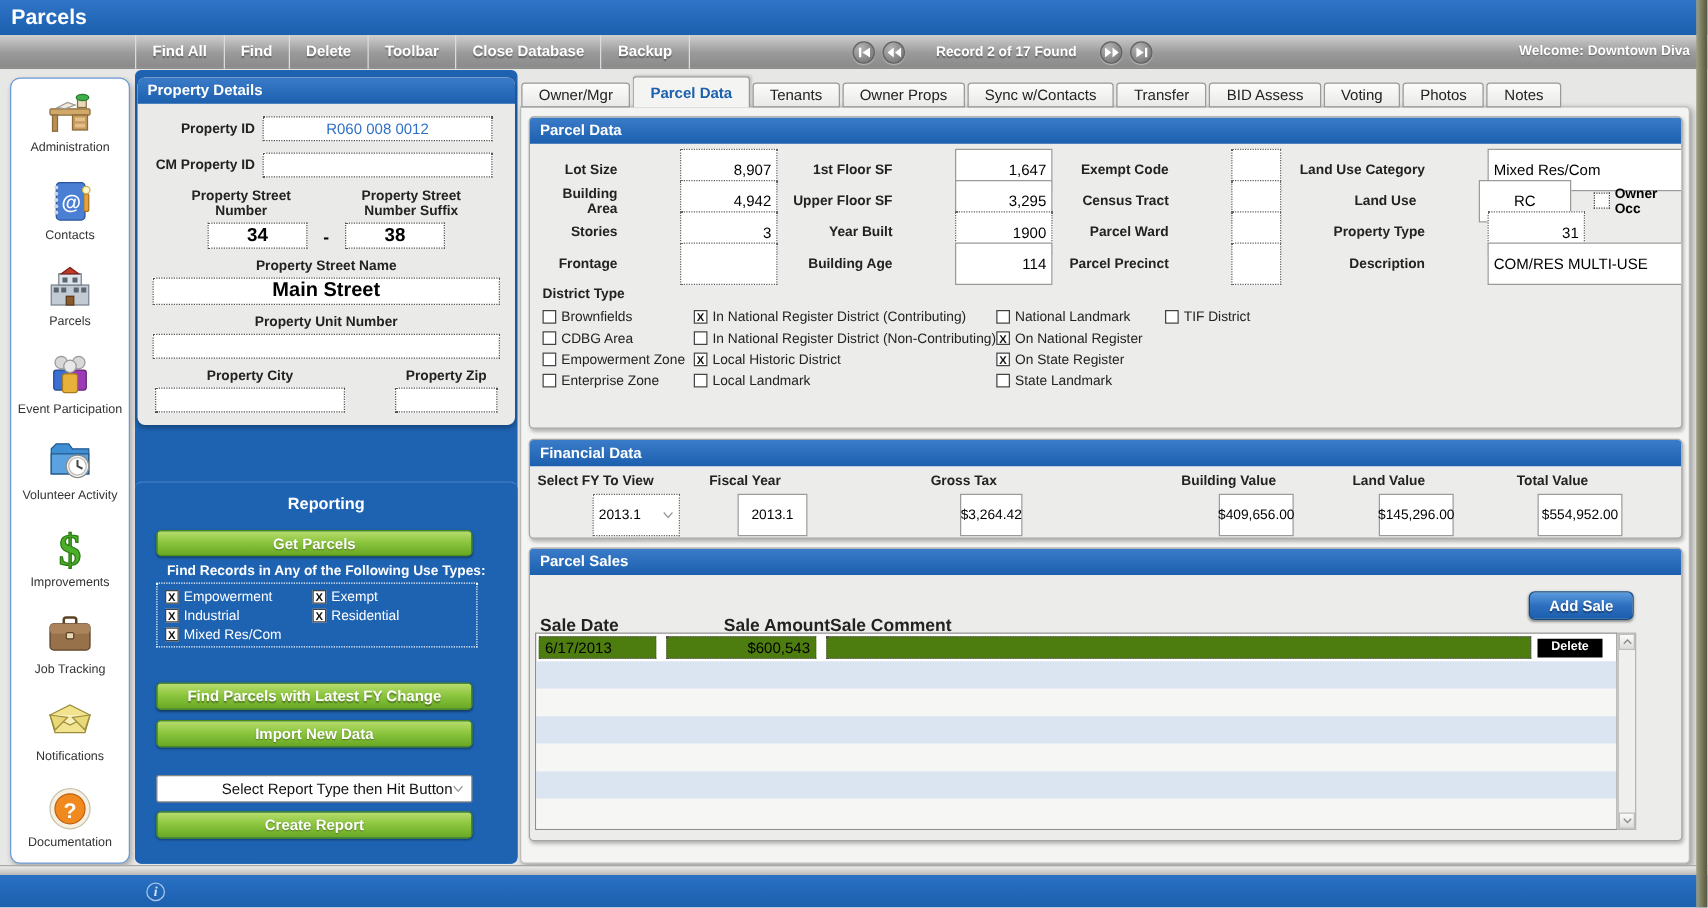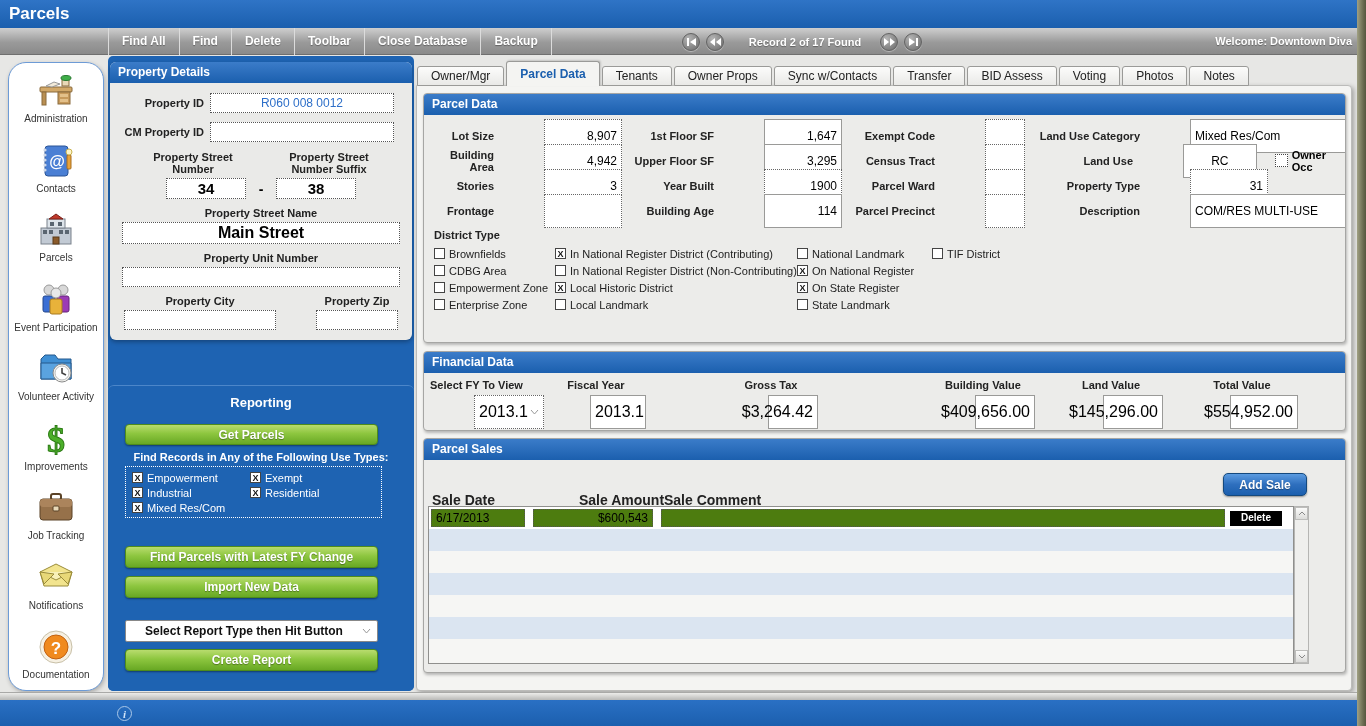--- a/index.html
+++ b/index.html
@@ -27,21 +27,21 @@
     text-shadow:0 1px 1px rgba(0,0,0,.35); }
   #welcome { position:absolute; right:14px; top:7px; color:#fff; font-weight:bold; font-size:11px;
     text-shadow:0 1px 1px rgba(0,0,0,.35); }
 
   
   #edge-strip { position:absolute; right:0; top:0; width:9px; height:726px;
     background:linear-gradient(to right,#a0a083,#6a6a50 70%,#56563f); z-index:50; }
 
   
   #sidebar { position:absolute; left:8px; top:62px; width:96px; height:629px; background:#fff;
-    border:1px solid #6d9bd6; border-radius:18px; box-shadow:1px 2px 4px rgba(0,0,0,.25);
+    border:1px solid #6d9bd6; border-radius:8px; box-shadow:1px 2px 4px rgba(0,0,0,.25);
     display:flex; flex-direction:column; justify-content:space-between; padding:8px 0 10px; }
   .side-item { display:flex; flex-direction:column; align-items:center; cursor:default; }
   .side-item .lbl { font-size:10px; color:#333; margin-top:2px; }
 
   
   #midcol { position:absolute; left:108px; top:56px; width:306px; height:635px;
     background:#1e63b2; border-radius:5px; }
 
   
   #propdetails { position:absolute; left:2px; top:6px; width:302px; height:278px; background:#eaeae8;
@@ -77,21 +77,21 @@
     color:#fff; font-weight:bold; font-size:11px; }
   #rep-cbbox { position:absolute; left:17px; top:80px; width:257px; height:52px;
     border:1px dotted #fff; padding:3px 6px; display:grid; grid-template-columns:118px auto;
     grid-auto-rows:15px; align-items:center; }
   .cb { display:flex; align-items:center; cursor:default; }
   .cbox { width:11px; height:11px; background:#fff; border:1px solid #444; font-size:9px; font-weight:bold;
     color:#111; line-height:10px; text-align:center; margin-right:4px; flex:none; }
   #rep-cbbox .cb { color:#fff; font-size:11px; }
   #rep-select { position:absolute; left:17px; top:234px; width:253px; height:22px; background:#fff;
     border:1px solid #888; border-radius:2px; display:flex; align-items:center; cursor:default; }
-  #rep-select .sel-txt { flex:1; text-align:center; font-weight:bold; font-size:12px; color:#111; }
+  #rep-select .sel-txt { flex:1; text-align:right; font-weight:normal; font-size:12px; color:#111; }
   #rep-select .chev { margin-right:6px; }
 
   
   #tabs { position:absolute; left:417px; top:61px; height:25px; display:flex; align-items:flex-end; z-index:5; }
   .tab { height:20px; line-height:19px; padding:0 13px; font-size:12px; color:#222;
     background:linear-gradient(#fcfcfb,#e9e9e7); border:1px solid #9a9a98; border-radius:3px 3px 0 0;
     margin-right:2px; cursor:default; }
   .tab.active { height:25px; line-height:24px; background:#f4f4f2; color:#1b5fae; font-weight:bold;
     border-bottom:none; box-shadow:1px -1px 2px rgba(0,0,0,.15); }
   #rightpanel { position:absolute; left:416px; top:85px; width:936px; height:606px;
@@ -115,21 +115,21 @@
   #district-lbl { position:absolute; left:10px; top:114px; font-weight:bold; font-size:11px; color:#222; }
   .dcol { position:absolute; top:130px; display:flex; flex-direction:column; }
   .dcol .cb { height:17px; font-size:11px; color:#222; }
 
   
   #sec-financial { top:265px; height:80px; }
   #sec-financial .sec-body { height:58px; }
   .fin { position:absolute; top:6px; }
   .fin .flbl { font-weight:bold; font-size:11px; color:#222; text-align:center; margin-bottom:4px; }
   .fin .flbl.left { text-align:left; }
-  .fin .fin-inp { height:19px; font-size:16px; }
+  .fin .fin-inp { height:19px; font-size:11px;justify-content:center; }
   .fy-select { display:flex; align-items:center; }
   .fy-select .sel-val { flex:1; }
   
   #sec-sales { top:352px; height:235px; }
   #sec-sales .sec-body { height:214px; }
   #add-sale { position:absolute; left:799px; top:13px; width:84px; height:23px; border-radius:5px;
     background:linear-gradient(#5b9be0,#2e6fbe 50%,#1b5fae); border:1px solid #14497e; color:#fff;
     font-weight:bold; font-size:12px; text-align:center; line-height:22px;
     text-shadow:0 1px 1px rgba(0,0,0,.35); box-shadow:0 1px 2px rgba(0,0,0,.4); cursor:default; }
   .sale-hdr { position:absolute; top:32px; font-weight:bold; font-size:14px; color:#222; }

